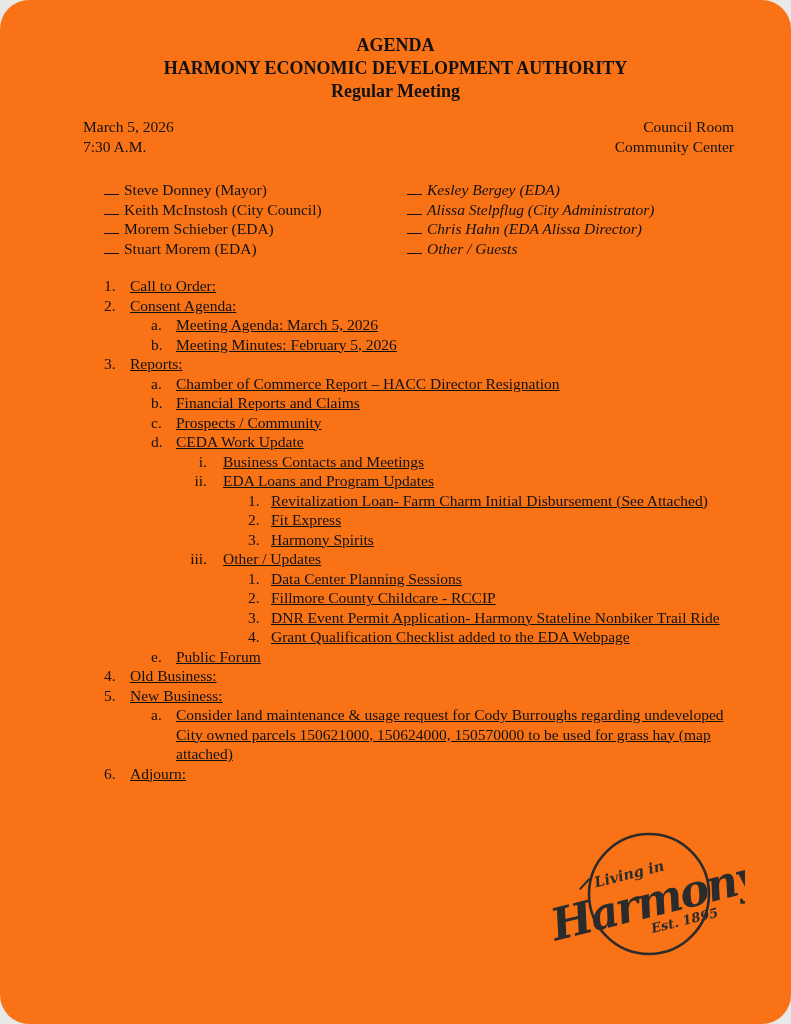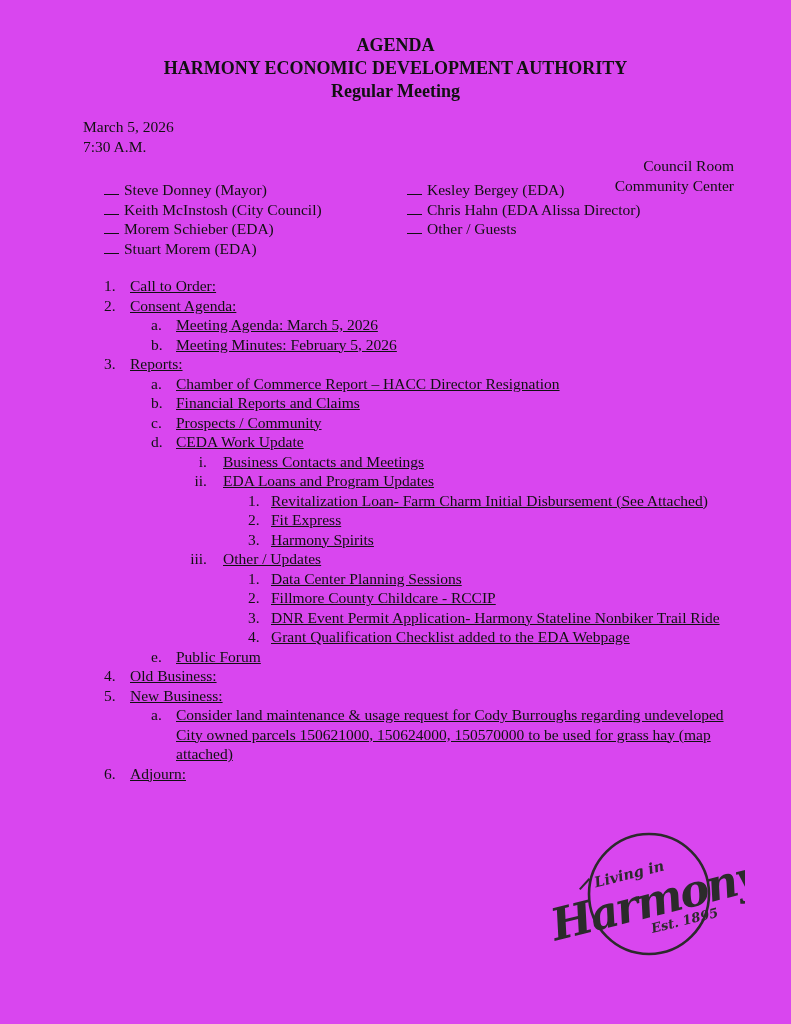--- a/index.html
+++ b/index.html
@@ -1,49 +1,49 @@
 <!DOCTYPE html>
 <html><head>
 <meta charset="utf-8">
 <style>
   * { margin:0; padding:0; box-sizing:border-box; }
   html,body { background:#e8e8e8; }
   .page {
     position:relative;
     width:791px; height:1024px;
     margin:0 auto;
-    background:#d946ef;
+    background:#f97316;
     color:#111;
     font-family:"Liberation Serif", serif;
     font-size:15.5px;
     line-height:19.5px;
     overflow:hidden;
+    border-radius:29px;
   }
   
   .title-block {
     position:absolute; top:34px; left:0; right:0;
     text-align:center;
     font-weight:bold; font-size:18px; line-height:23px;
   }
   
   .meta {
     position:absolute; top:117px; left:83px; right:57px;
     display:flex; justify-content:space-between;
     line-height:19.7px;
-    flex-direction:column;
   }
   .meta-right { text-align:right;margin-left:21px; }
   
   .attendees {
     position:absolute; top:180px; left:104px; right:50px;
     display:flex;
     line-height:19.6px;
   }
   .att-col-left  { width:303px; }
-  .att-col-right { flex:1; }
+  .att-col-right { flex:1;font-style:italic; }
   .att-row { white-space:nowrap; }
   .blank {
     display:inline-block;
     width:15px; height:0.95em;
     border-bottom:1.7px solid #111;
     margin-right:5px;
   }
   
   .agenda {
     position:absolute; top:276px; left:83px; width:642px;
@@ -94,20 +94,21 @@
 
   <div class="attendees">
     <div class="att-col-left">
       <div class="att-row"><span class="blank"></span><span>Steve Donney (Mayor)</span></div>
       <div class="att-row"><span class="blank"></span><span>Keith McInstosh (City Council)</span></div>
       <div class="att-row"><span class="blank"></span><span>Morem Schieber (EDA)</span></div>
       <div class="att-row"><span class="blank"></span><span>Stuart Morem (EDA)</span></div>
     </div>
     <div class="att-col-right">
       <div class="att-row"><span class="blank"></span><span>Kesley Bergey (EDA)</span></div>
+      <div class="att-row"><span class="blank"></span><span>Alissa Stelpflug (City Administrator)</span></div>
       <div class="att-row"><span class="blank"></span><span>Chris Hahn (EDA Alissa Director)</span></div>
       <div class="att-row"><span class="blank"></span><span>Other / Guests</span></div>
     </div>
   </div>
 
   <div class="agenda">
     <div class="agenda-row lvl0">
         <span class="marker">1.</span>
         <span class="text">Call to Order:</span>
       </div>

